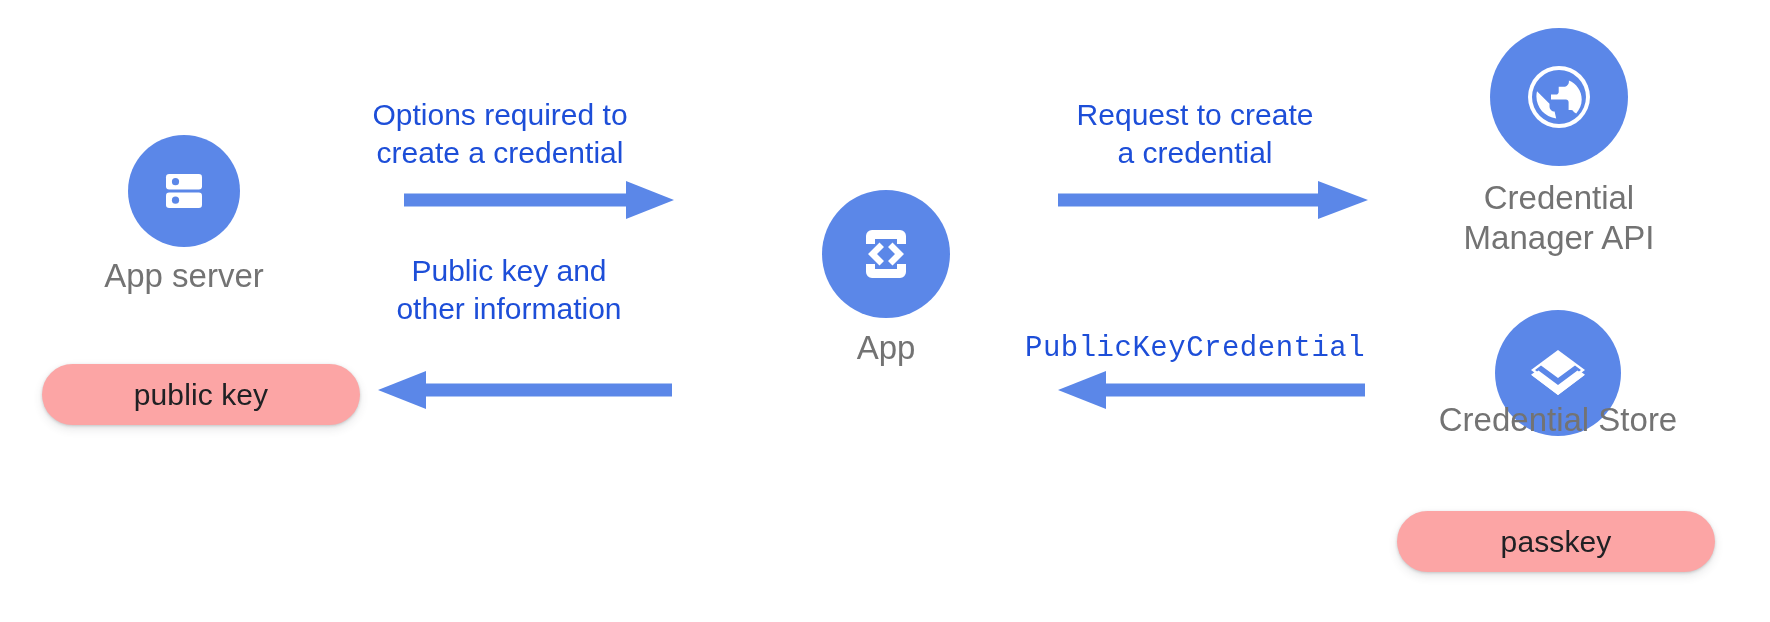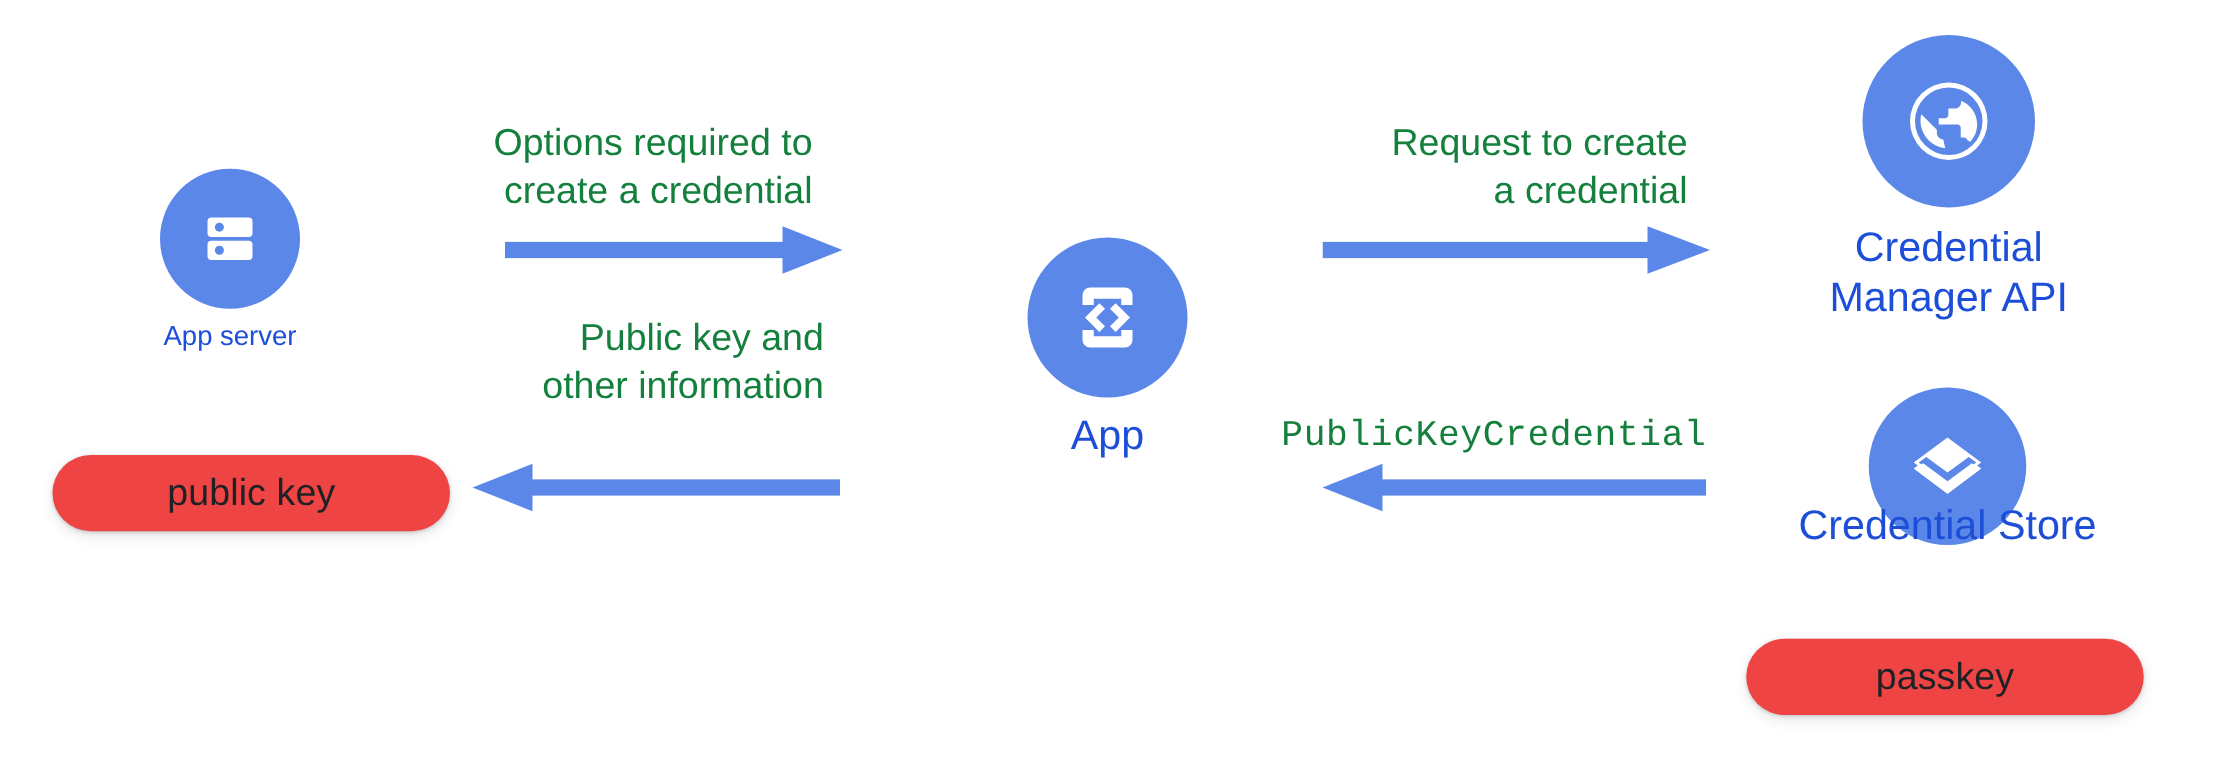--- a/index.html
+++ b/index.html
@@ -26,44 +26,44 @@
     border-radius: 50%;
     background: var(--accent, #5b87e8);
     display: flex;
     align-items: center;
     justify-content: center;
   }
   .node-circle svg { display: block; }
 
   
   .node-label {
-    color: #1d4ed8;
+    color: #737373;
     text-align: center;
     line-height: 1.22;
     font-weight: 400;
     white-space: pre-line;
   }
 
   
   .pill {
-    background: #ef4444;
+    background: #fca5a5;
     border-radius: 999px;
     box-shadow: 0 1px 3px rgba(60,64,67,0.22), 0 4px 10px rgba(60,64,67,0.13);
     display: flex;
     align-items: center;
     justify-content: center;
     color: #202124;
     font-size: 30px;
     letter-spacing: 0.1px;
   }
 
   
   .arrow-label {
-    color: #15803d;
-    text-align: right;
+    color: #1d4ed8;
+    text-align: center;
     font-size: 30px;
     line-height: 1.28;
     white-space: pre-line;
   }
   .arrow-label.mono {
     font-family: "Liberation Mono", "DejaVu Sans Mono", monospace;
     font-size: 29px;
     letter-spacing: 0.5px;
     margin-left: 20px;
   }
@@ -79,21 +79,21 @@
   <div class="abs node-circle" style="left: 128px; top: 135px; width: 112px; height: 112px; --accent: #5b87e8;">
     <span>
       <svg width="60" height="60" viewBox="0 0 60 60" aria-hidden="true">
         <rect x="12" y="13" width="36" height="15.5" rx="3.2" fill="#ffffff"></rect>
         <circle cx="21.5" cy="20.7" r="3.6" fill="#5b87e8"></circle>
         <rect x="12" y="31.5" width="36" height="15.5" rx="3.2" fill="#ffffff"></rect>
         <circle cx="21.5" cy="39.2" r="3.6" fill="#5b87e8"></circle>
       </svg>
     </span>
   </div>
-  <div class="abs node-label" style="left:44px; top:256px; width:280px; font-size:22px;">App server</div>
+  <div class="abs node-label" style="left:44px; top:256px; width:280px; font-size:33px;">App server</div>
   <div class="abs pill" style="left:42px; top:364px; width:318px; height:61px;">public key</div>
 
   <div class="abs arrow-label" style="left:350px; top:96px; width:300px;">Options required to
 create a credential</div>
   <div class="abs arrow" style="left:404px; top:178px;">
     <svg width="270" height="44" viewBox="0 0 270 44" aria-hidden="true">
       <rect x="0" y="15.5" width="228" height="13" fill="#5b87e8"></rect>
       <polygon points="222,3 270,22 222,41" fill="#5b87e8"></polygon>
     </svg>
   </div>

